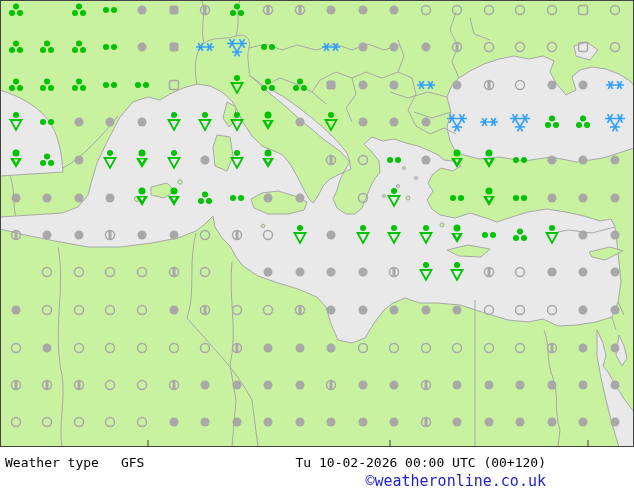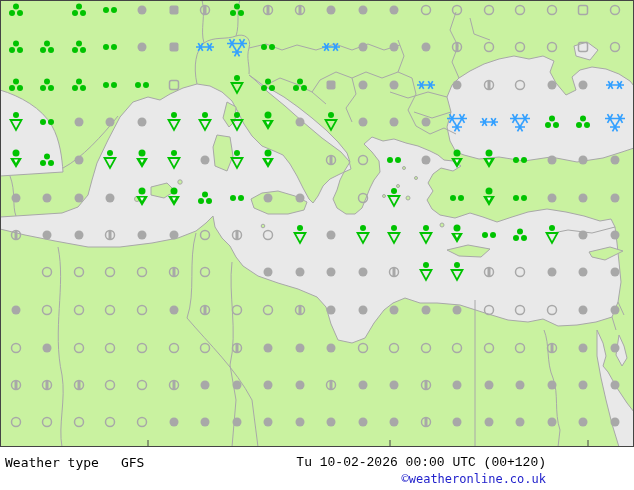--- a/index.html
+++ b/index.html
@@ -3,22 +3,22 @@
 <meta charset="utf-8">
 <style>
   html,body{margin:0;padding:0;background:#ffffff;}
   body{width:634px;height:490px;overflow:hidden;font-family:"DejaVu Sans Mono","Liberation Mono",monospace;}
   #map-wrap{position:relative;width:634px;height:447px;background:#e9e9e9;}
   #map-wrap svg{display:block;}
   #footer{position:relative;width:550px;height:43px;background:#ffffff;}
   #footer-line1{position:absolute;top:8px;left:0;width:100%;height:16px;font-size:13px;color:#000;}
   #footer-left{position:absolute;left:5px;top:0;}
   #model-label{margin-left:22px;}
-  #footer-right{position:absolute;right:4px;top:0;font-family:Liberation Mono, monospace;}
-  #footer-line2{position:absolute;top:25px;right:4px;font-size:12px;color:#2222cc;}
+  #footer-right{position:absolute;right:4px;top:0;}
+  #footer-line2{position:absolute;top:25px;right:4px;font-size:15px;color:#2222cc;}
 </style>
 </head>
 <body>
 
 <div id="map-wrap">
   <svg id="map-svg" width="634" height="447" viewBox="0 0 634 447">
 
     <rect x="0" y="0" width="634" height="447" fill="#c9f2a0"></rect>
     <g stroke="#a8a8a8" stroke-width="1">
 

